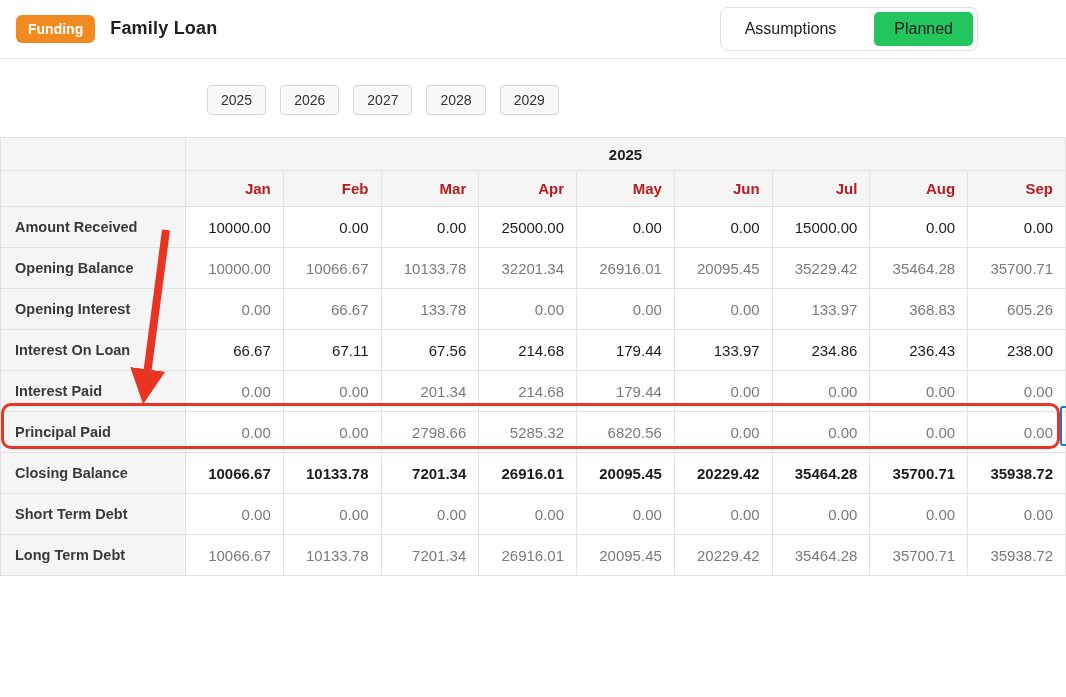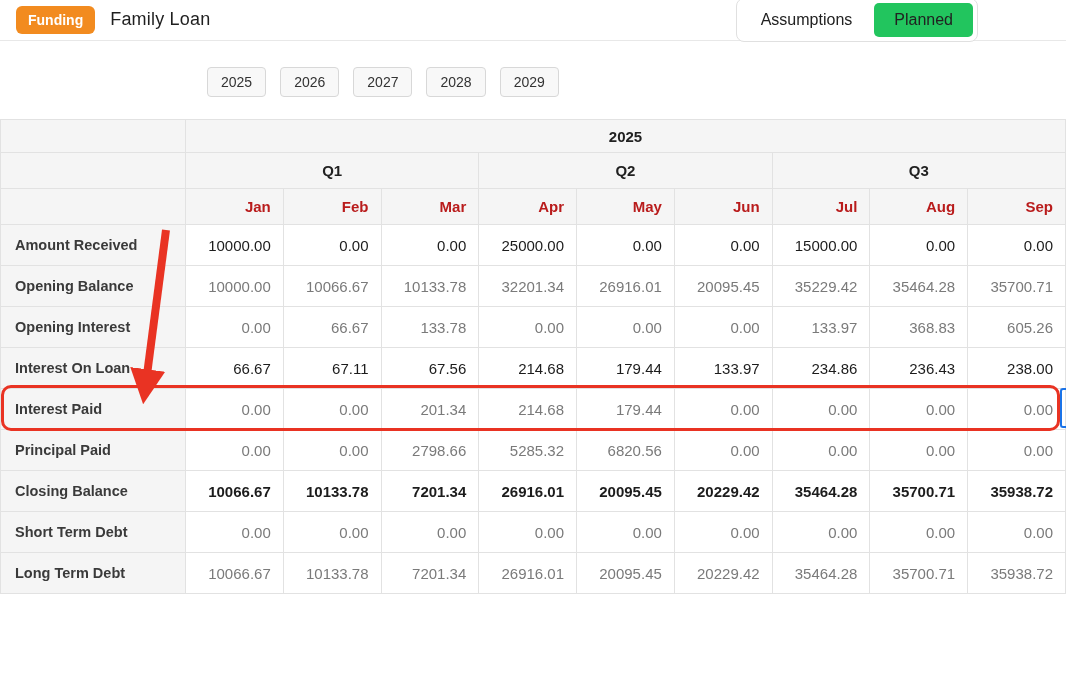--- a/index.html
+++ b/index.html
@@ -6,38 +6,38 @@
   html,body { width:1066px; height:697px; overflow:hidden; }
   body {
     background:#ffffff;
     font-family:"Liberation Sans", sans-serif;
     color:#212121;
     position:relative;
   }
 
   
   .topbar {
-    height:41px;
+    height:59px;
     border-bottom:1px solid #e8e8e8;
     display:flex; align-items:center; justify-content:space-between;
     padding:0 16px;
     background:#fff;
   }
   .topbar-left { display:flex; align-items:center; gap:15px; }
   .badge {
     background:#f28b1f; color:#fff;
     font-size:14px; font-weight:bold;
     padding:6px 12px; border-radius:6px;
     line-height:1.2;
   }
-  .title { font-size:18px; font-weight:normal; color:#1f1f1f; letter-spacing:.2px;text-align:center; }
+  .title { font-size:18px; font-weight:bold; color:#1f1f1f; letter-spacing:.2px;text-align:center; }
   .toggle {
     display:flex; align-items:center;
     border:1px solid #e0e0e0; border-radius:8px;
-    padding:4px; gap:2px; margin-right:72px;
+    padding:4px; gap:18px; margin-right:72px;
     background:#fff;
   }
   .toggle-btn {
     font-family:inherit; font-size:16px; color:#212121;
     background:transparent; border:none; border-radius:5px;
     padding:8px 20px; cursor:pointer;
   }
   .toggle-btn.active { background:#22c55e; }
 
   
@@ -138,27 +138,20 @@
         <col>
     </colgroup>
     <thead>
       <tr class="year-row">
         <td class="corner"></td>
         <td class="y-cell" colspan="9">2025</td>
       </tr>
       <tr class="head-row">
         <td class="corner"></td>
 
-      <td colspan="3" class="q-cell">Q1</td>
-          <td colspan="3" class="q-cell">Q2</td>
-          <td colspan="3" class="q-cell">Q3</td>
-        </tr>
-      <tr class="head-row">
-        <td class="corner"></td>
-
       <td class="m-cell">Jan</td>
           <td class="m-cell">Feb</td>
           <td class="m-cell">Mar</td>
           <td class="m-cell">Apr</td>
           <td class="m-cell">May</td>
           <td class="m-cell">Jun</td>
           <td class="m-cell">Jul</td>
           <td class="m-cell">Aug</td>
           <td class="m-cell">Sep</td>
         </tr>

